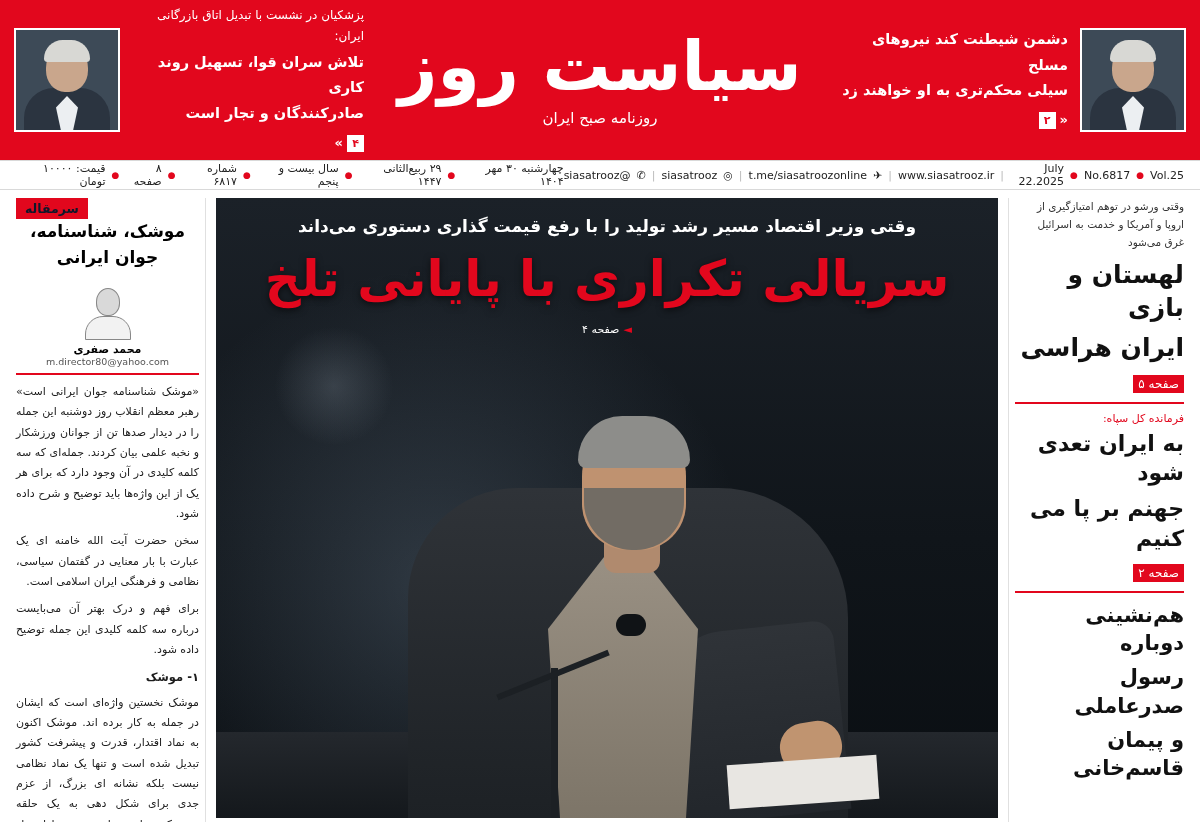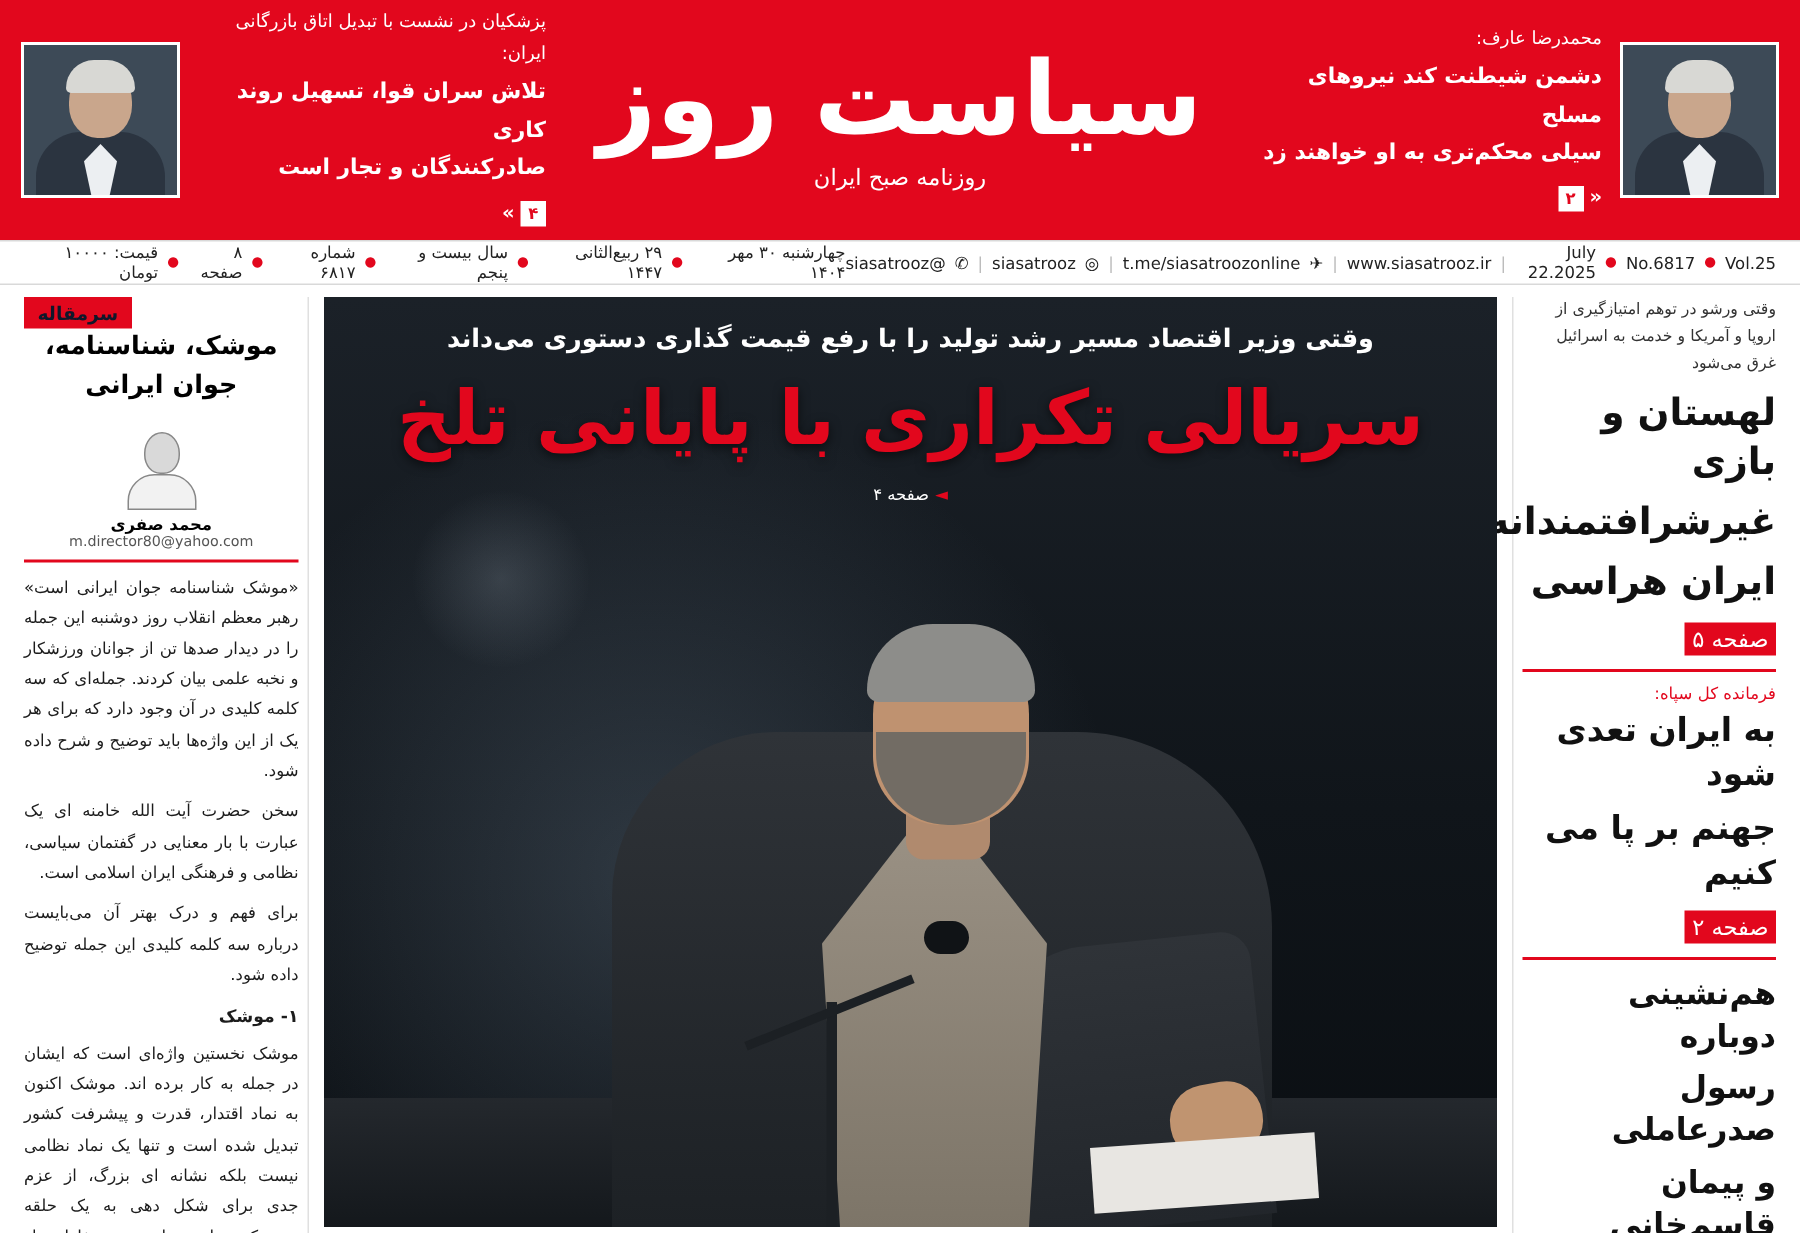--- a/index.html
+++ b/index.html
@@ -173,21 +173,21 @@
   }
   .hl.small { font-size: 21px; }
   .hl.med { font-size: 22px; }
   .kicker-red {
     font-size: 11px;
     color: #e2071d;
     margin-bottom: 4px;
   }
   .pagetag {
     display: inline-block;
-    font-size: 15px;
+    font-size: 12px;
     color: #ffffff;
     background: #e2071d;
     padding: 2px 5px;
     margin-top: 4px;
   }
   .rule { border-top: 2px solid #e2071d; margin: 9px 0 8px; }
 
   
   .col-center {
     flex: 1 1 auto;
@@ -373,21 +373,20 @@
 <div class="masthead">
 
   <div class="mast-side left">
     <div class="portrait">
       <div class="body"></div>
         <div class="shirt"></div>
       <div class="head"></div>
         <div class="hair"></div>
     </div>
     <div class="mast-text">
-      <span class="kicker">محمدرضا عارف:</span>
       <span class="lines">دشمن شیطنت کند نیروهای مسلح</span>
       <span class="lines">سیلی محکم‌تری به او خواهند زد</span>
       <span class="pagebox">
         <span class="chev">«</span>
         <span class="pagenum">۲</span>
       </span>
     </div>
   </div>
 
   <div class="mast-center">
@@ -447,21 +446,20 @@
     <span>قیمت: ۱۰۰۰۰ تومان</span>
   </div>
 </div>
 
 <div class="content">
 
   <div class="col-right">
     <div class="tiny-note">وقتی ورشو در توهم امتیازگیری از اروپا و آمریکا و خدمت به اسرائیل غرق می‌شود</div>
 
     <div class="hl">لهستان و بازی</div>
-    <div class="hl">غیرشرافتمندانه</div>
     <div class="hl">ایران هراسی</div>
     <div class="pagetag">صفحه ۵</div>
 
     <div class="rule"></div>
 
     <div class="kicker-red">فرمانده کل سپاه:</div>
     <div class="hl med">به ایران تعدی شود</div>
     <div class="hl med">جهنم بر پا می کنیم</div>
     <div class="pagetag">صفحه ۲</div>
 

